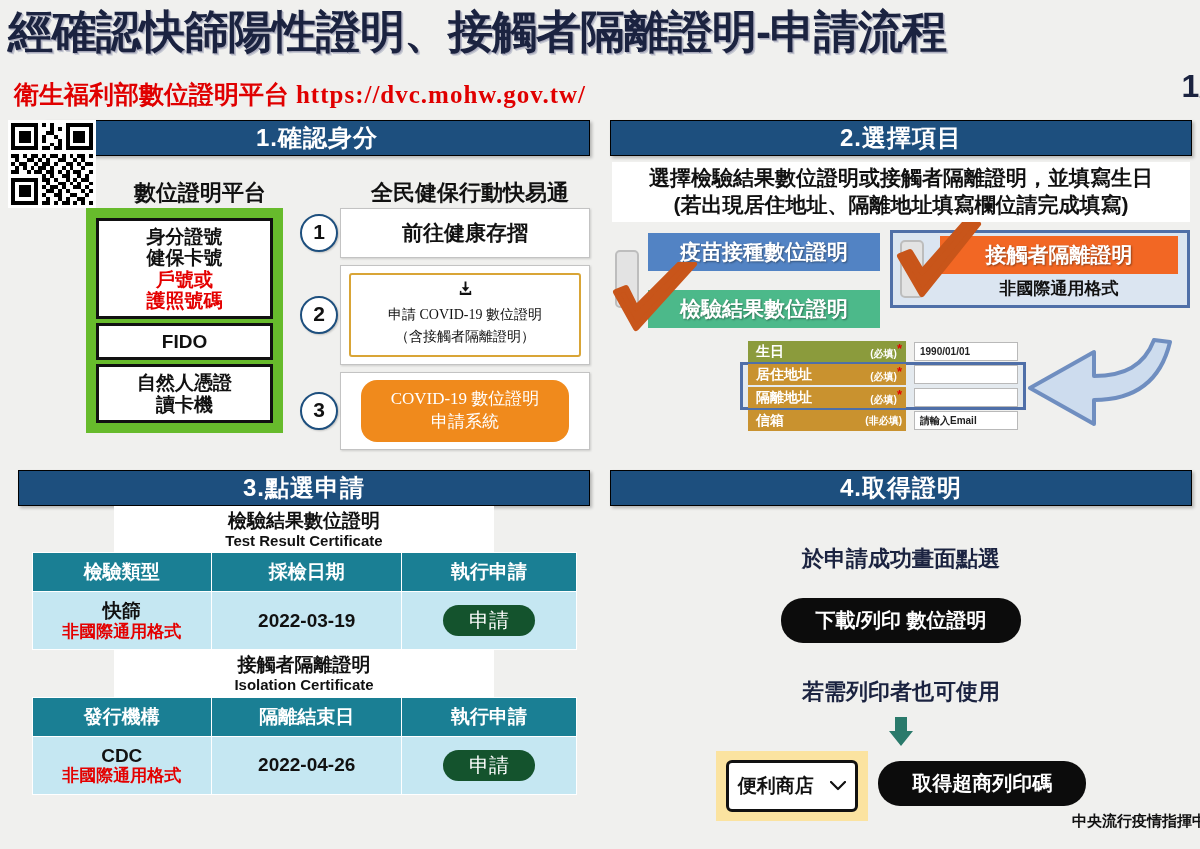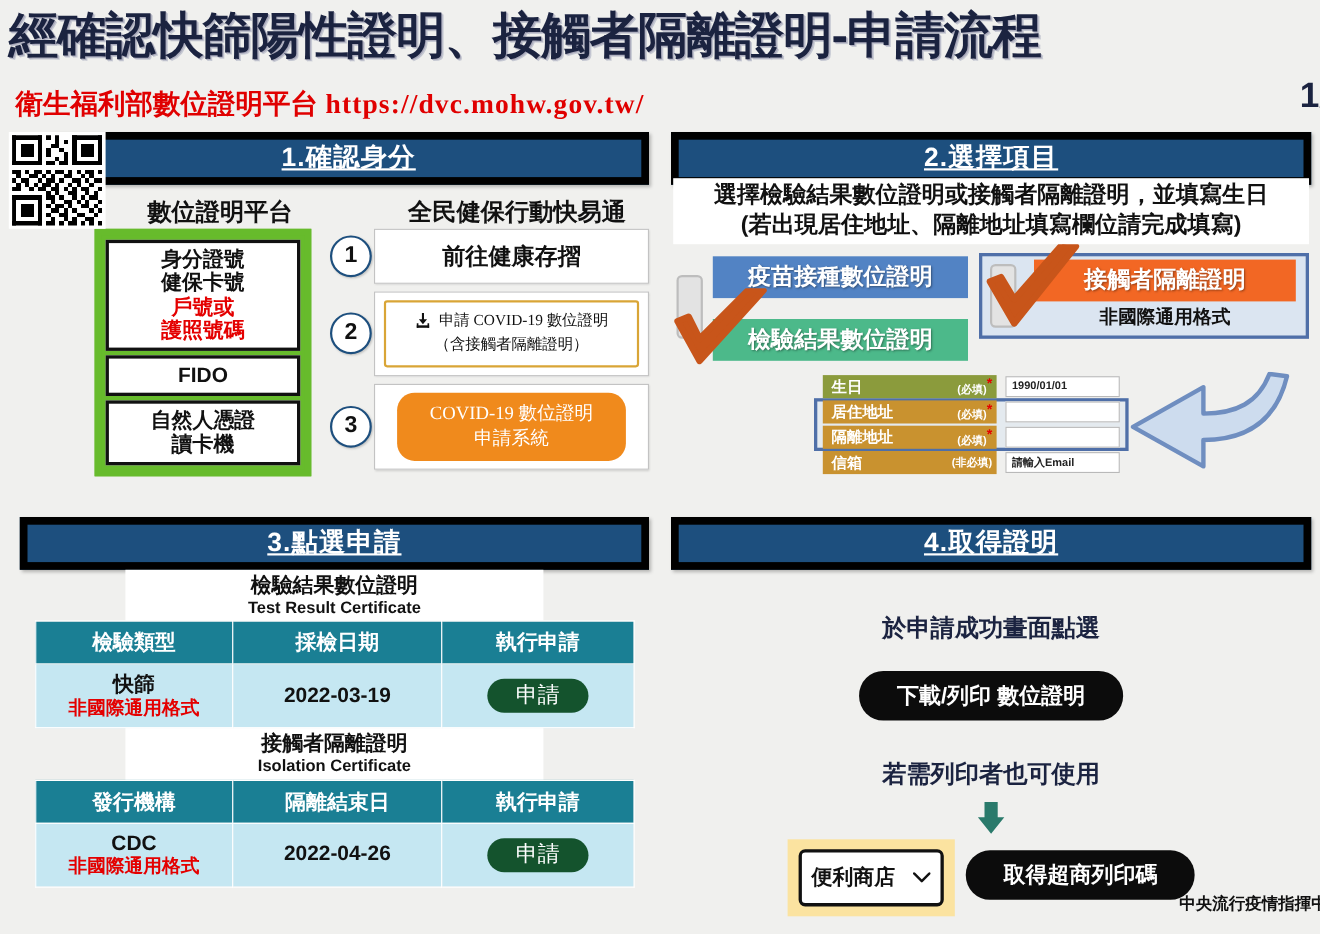--- a/index.html
+++ b/index.html
@@ -28,24 +28,23 @@
   .page-num{
     position:absolute;right:14px;top:68px;
     font-size:32px;font-weight:bold;color:#1b2340;
   }
 
   
   .panel{position:absolute;}
   .sec-head{
     background:#1d4f7e;color:#fff;text-align:center;
     font-size:24px;font-weight:bold;line-height:34px;height:34px;
-    border:7px solid #000000;
+    border:1px solid #000000;
     box-shadow:2px 2px 3px rgba(0,0,0,.25);
     letter-spacing:1px;
-    text-decoration:underline;
   }
 
   
   #sec1{left:44px;top:120px;width:546px;}
   .qr{
     position:absolute;left:8px;top:120px;width:88px;height:88px;
     background:#fff;padding:3px;box-sizing:border-box;z-index:5;
   }
   .qr svg{display:block;}
   .col-title{
@@ -82,21 +81,21 @@
     font-size:21px;font-weight:bold;text-align:center;line-height:31px;
     box-shadow:1px 1px 2px rgba(0,0,0,.2);z-index:3;
   }
   .s1-txt{font-size:21px;font-weight:bold;color:#111;}
   .dlbox{
     margin:7px 8px;border:2px solid #d9a536;border-radius:3px;background:#fff;
     padding:6px 4px;width:100%;box-sizing:border-box;
     font-family:"Liberation Serif","DejaVu Serif",serif;
     font-size:14px;color:#111;line-height:1.6;
   }
-  .dl-line1{display:flex;align-items:center;justify-content:center;gap:7px;}
+  .dl-line1{display:flex;align-items:center;justify-content:center;gap:7px;flex-direction:column;}
   .dl-ico{width:15px;height:16px;flex:0 0 auto;}
   .orangebtn{
     margin:7px 20px;background:#f08a1c;border-radius:16px;color:#fff;
     font-family:"Liberation Serif","DejaVu Serif",serif;
     font-size:17px;line-height:1.35;padding:8px 4px;width:100%;box-sizing:border-box;
     text-align:center;
   }
 
   
   #sec2{left:610px;top:120px;width:582px;}

